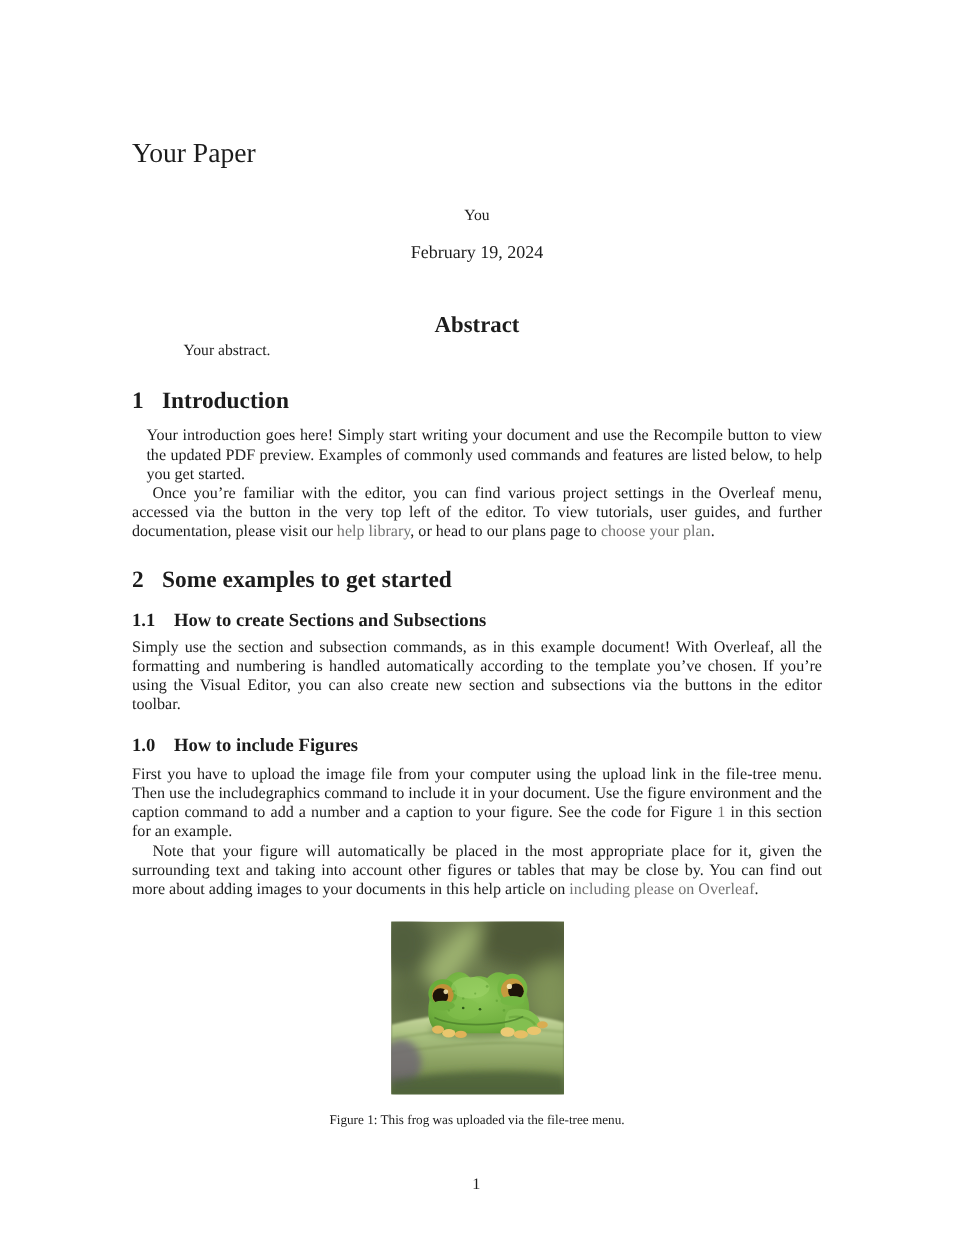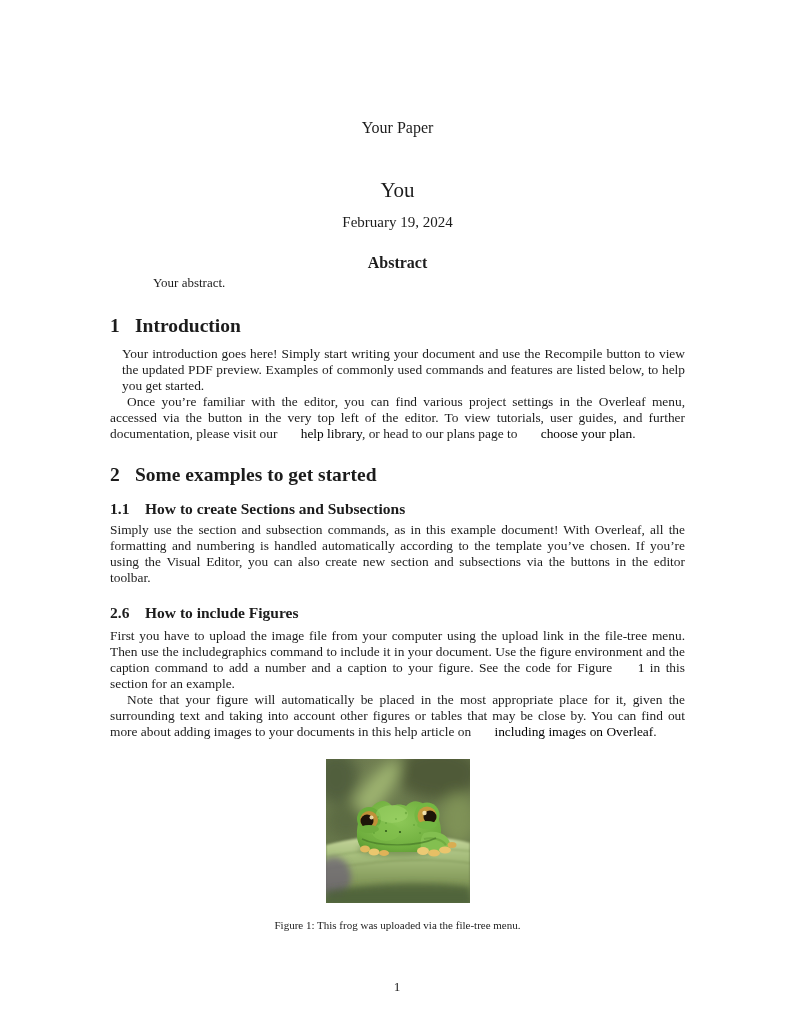--- a/index.html
+++ b/index.html
@@ -9,44 +9,44 @@
     height: 1028px;
     margin: 0 auto;
     background: #ffffff;
     box-sizing: border-box;
     padding: 114px 109px 0 110px;
     font-family: "Liberation Serif", "DejaVu Serif", serif;
     color: #1c1c1c;
     overflow: hidden;
   }
   .doc-title {
-    text-align: center;
-    font-size: 16px;
+    text-align: left;
+    font-size: 23px;
     line-height: 28px;
     font-weight: 400;
     margin: 0;
   }
   .doc-author {
     text-align: center;
-    font-size: 21px;
+    font-size: 13px;
     line-height: 18px;
-    margin-top: 39px;
+    margin-top: 28px;
   }
   .doc-date {
     text-align: center;
     font-size: 15px;
     line-height: 18px;
     margin-top: 14px;
   }
   .abstract-heading {
     text-align: center;
-    font-size: 16px;
+    font-size: 19px;
     line-height: 16px;
     font-weight: 700;
-    margin-top: 24px;
+    margin-top: 44px;
   }
   .abstract-body {
     font-size: 13px;
     line-height: 16px;
     margin: 4px 25px 0 25px;
     text-indent: 18px;
   }
   h1.sec {
     font-size: 19.5px;
     line-height: 23px;
@@ -68,24 +68,23 @@
     font-size: 13.4px;
     line-height: 16px;
     text-align: justify;
     margin: 0;
   }
   p.first-par { margin-top: 9px; margin-left: 12px; }
   p.first-par-sub { margin-top: 4px; }
   p.first-par-sub22 { margin-top: 6px; }
   p.indent-par { text-indent: 17px; }
   a.doc-link {
-    color: #000000;
+    color: #737373;
     text-decoration: none;
     cursor: pointer;
-    margin-left: 20px;
   }
   .figure-block {
     margin-top: 19px;
     text-align: center;
   }
   .figure-block svg { display: inline-block; vertical-align: top; }
   .figure-caption {
     text-align: center;
     font-size: 11px;
     line-height: 16px;
@@ -118,25 +117,25 @@
   <p class="body-par first-par">Your introduction goes here! Simply start writing your document and use the Recompile button to view the updated PDF preview. Examples of commonly used commands and features are listed below, to help you get started.</p>
 
   <p class="body-par indent-par"><span>Once you’re familiar with the editor, you can find various project settings in the Overleaf menu, accessed via the button in the very top left of the editor. To view tutorials, user guides, and further documentation, please visit our </span><a class="doc-link">help library</a><span>, or head to our plans page to </span><a class="doc-link">choose your plan</a><span>.</span></p>
 
   <h1 class="sec sec-2"><span class="sec-num">2</span><span>Some examples to get started</span></h1>
 
   <h2 class="subsec"><span class="subsec-num">1.1</span><span>How to create Sections and Subsections</span></h2>
 
   <p class="body-par first-par-sub">Simply use the section and subsection commands, as in this example document! With Overleaf, all the formatting and numbering is handled automatically according to the template you’ve chosen. If you’re using the Visual Editor, you can also create new section and subsections via the buttons in the editor toolbar.</p>
 
-  <h2 class="subsec subsec-22"><span class="subsec-num">2.6</span><span>How to include Figures</span></h2>
+  <h2 class="subsec subsec-22"><span class="subsec-num">1.0</span><span>How to include Figures</span></h2>
 
   <p class="body-par first-par-sub22"><span>First you have to upload the image file from your computer using the upload link in the file-tree menu. Then use the includegraphics command to include it in your document. Use the figure environment and the caption command to add a number and a caption to your figure. See the code for Figure </span><a class="doc-link">1</a><span> in this section for an example.</span></p>
 
-  <p class="body-par indent-par"><span>Note that your figure will automatically be placed in the most appropriate place for it, given the surrounding text and taking into account other figures or tables that may be close by. You can find out more about adding images to your documents in this help article on </span><a class="doc-link">including images on Overleaf</a><span>.</span></p>
+  <p class="body-par indent-par"><span>Note that your figure will automatically be placed in the most appropriate place for it, given the surrounding text and taking into account other figures or tables that may be close by. You can find out more about adding images to your documents in this help article on </span><a class="doc-link">including please on Overleaf</a><span>.</span></p>
 
   <div class="figure-block">
     <svg width="144" height="144" viewBox="0 0 144 144" role="img">
       <defs>
         <filter id="blurBig" x="-40%" y="-40%" width="180%" height="180%">
             <feGaussianBlur stdDeviation="7"></feGaussianBlur>
           </filter>
         <filter id="blurMed" x="-40%" y="-40%" width="180%" height="180%">
             <feGaussianBlur stdDeviation="3"></feGaussianBlur>
           </filter>

